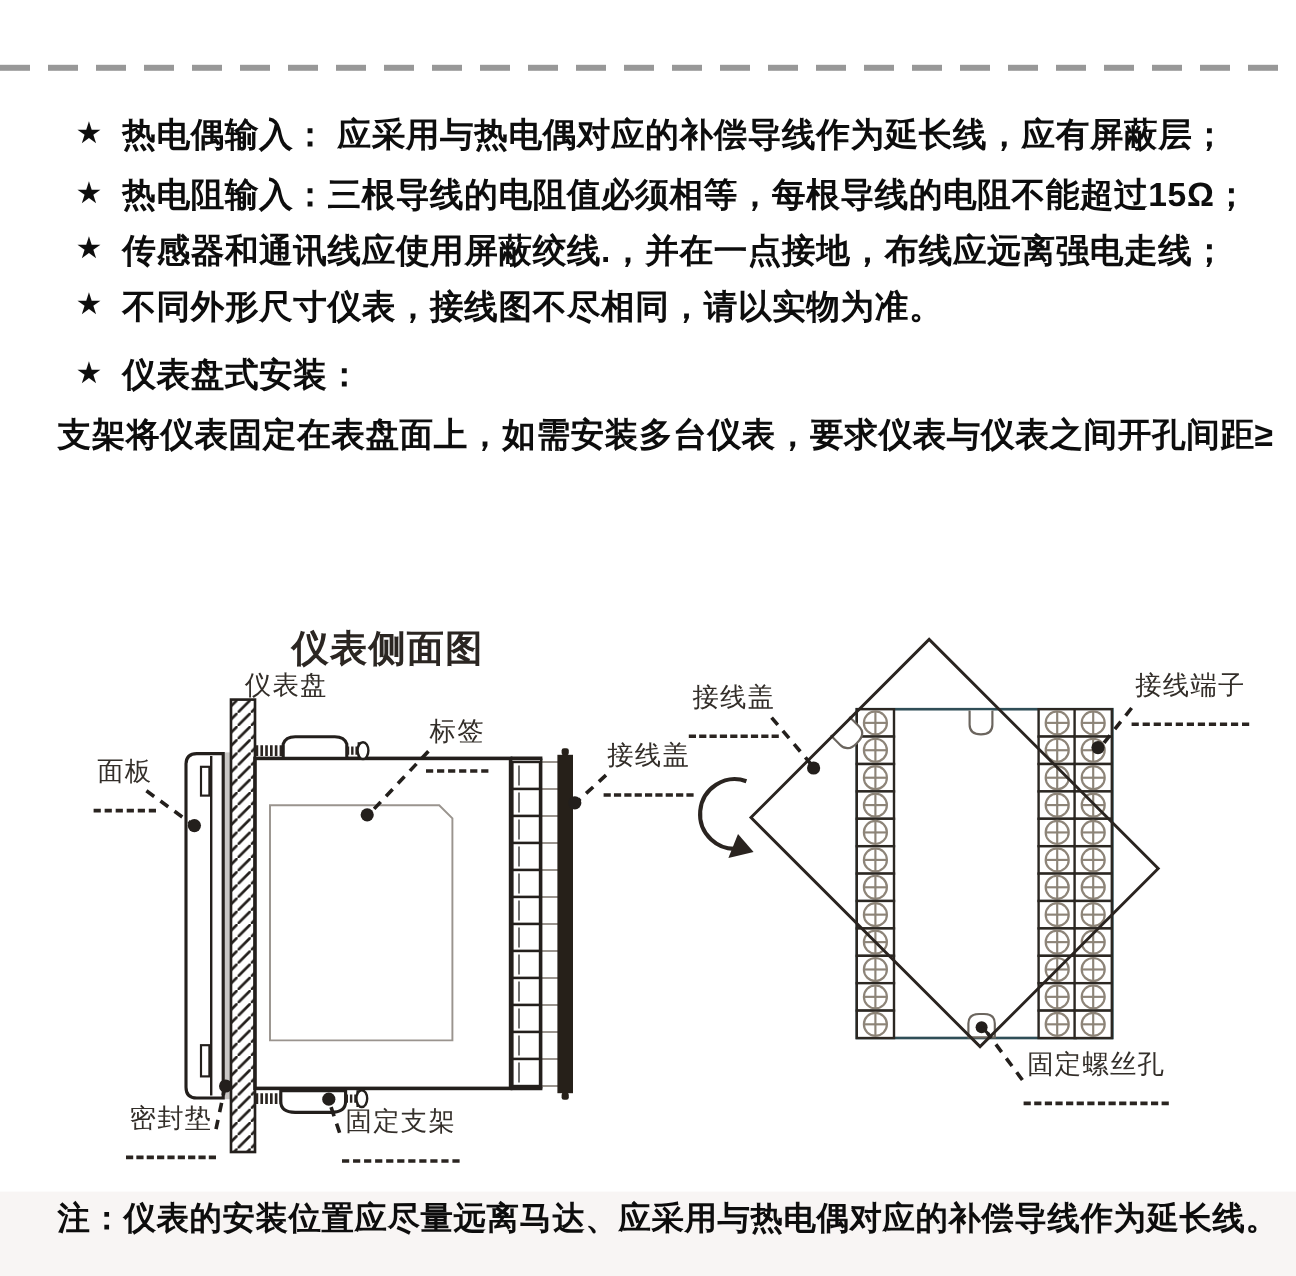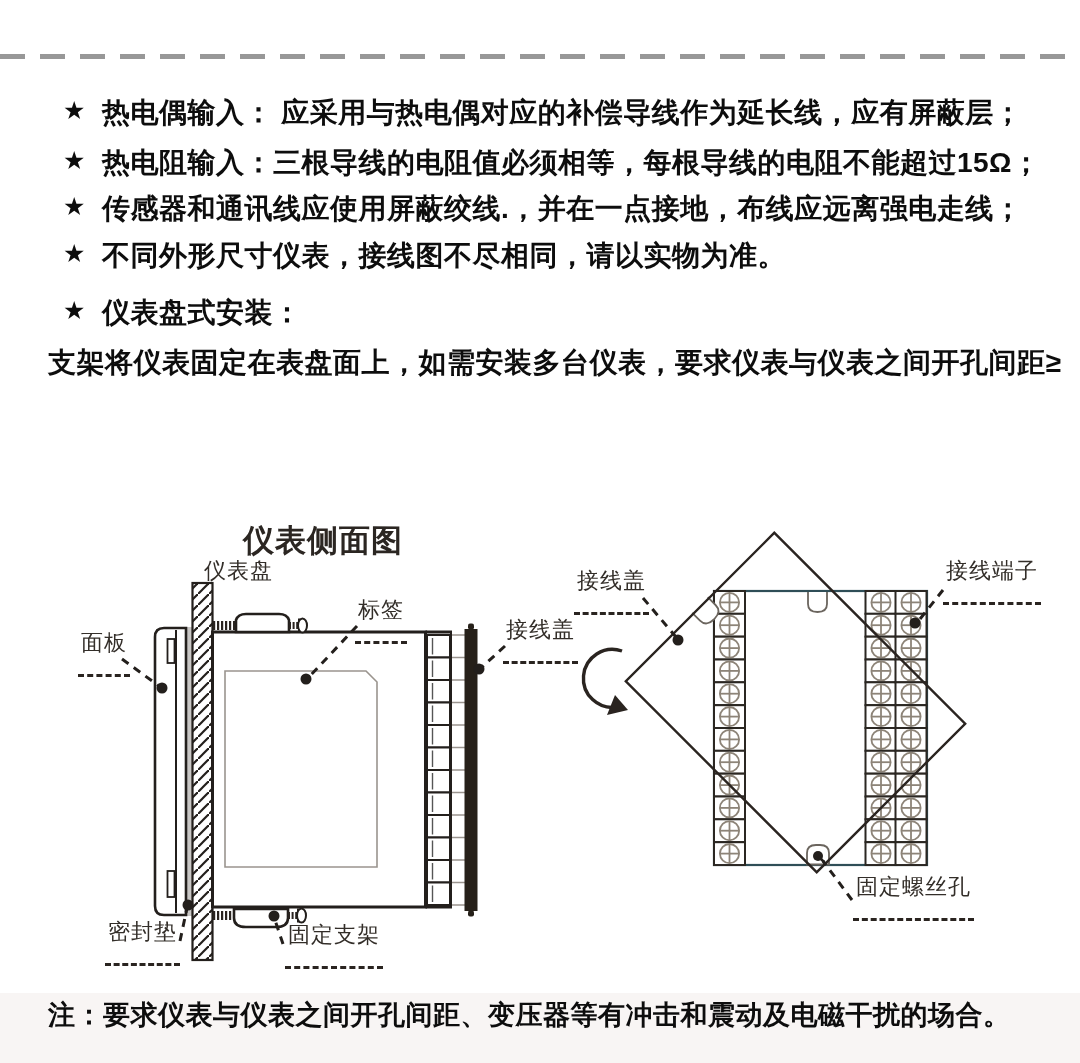--- a/index.html
+++ b/index.html
@@ -225,15 +225,15 @@
   <div class="dlabel" style="left:78px;top:628px;">面板</div>
   <div class="dlabel" style="left:355px;top:595px;">标签</div>
   <div class="dlabel" style="left:503px;top:615px;">接线盖</div>
   <div class="dlabel" style="left:105px;top:917px;">密封垫</div>
   <div class="dlabel" style="left:285px;top:920px;">固定支架</div>
 
   <div class="dlabel" style="left:574px;top:566px;">接线盖</div>
   <div class="dlabel" style="left:943px;top:556px;">接线端子</div>
   <div class="dlabel" style="left:853px;top:872px;">固定螺丝孔</div>
 
-  <div id="note">注：要求仪表与仪表之间开孔间距、变压器等有冲击和震动及电磁干扰的场合。</div>
+  <div id="note">注：仪表的安装位置应尽量远离马达、应采用与热电偶对应的补偿导线作为延长线。</div>
 
 </div>
 
 </body></html>

